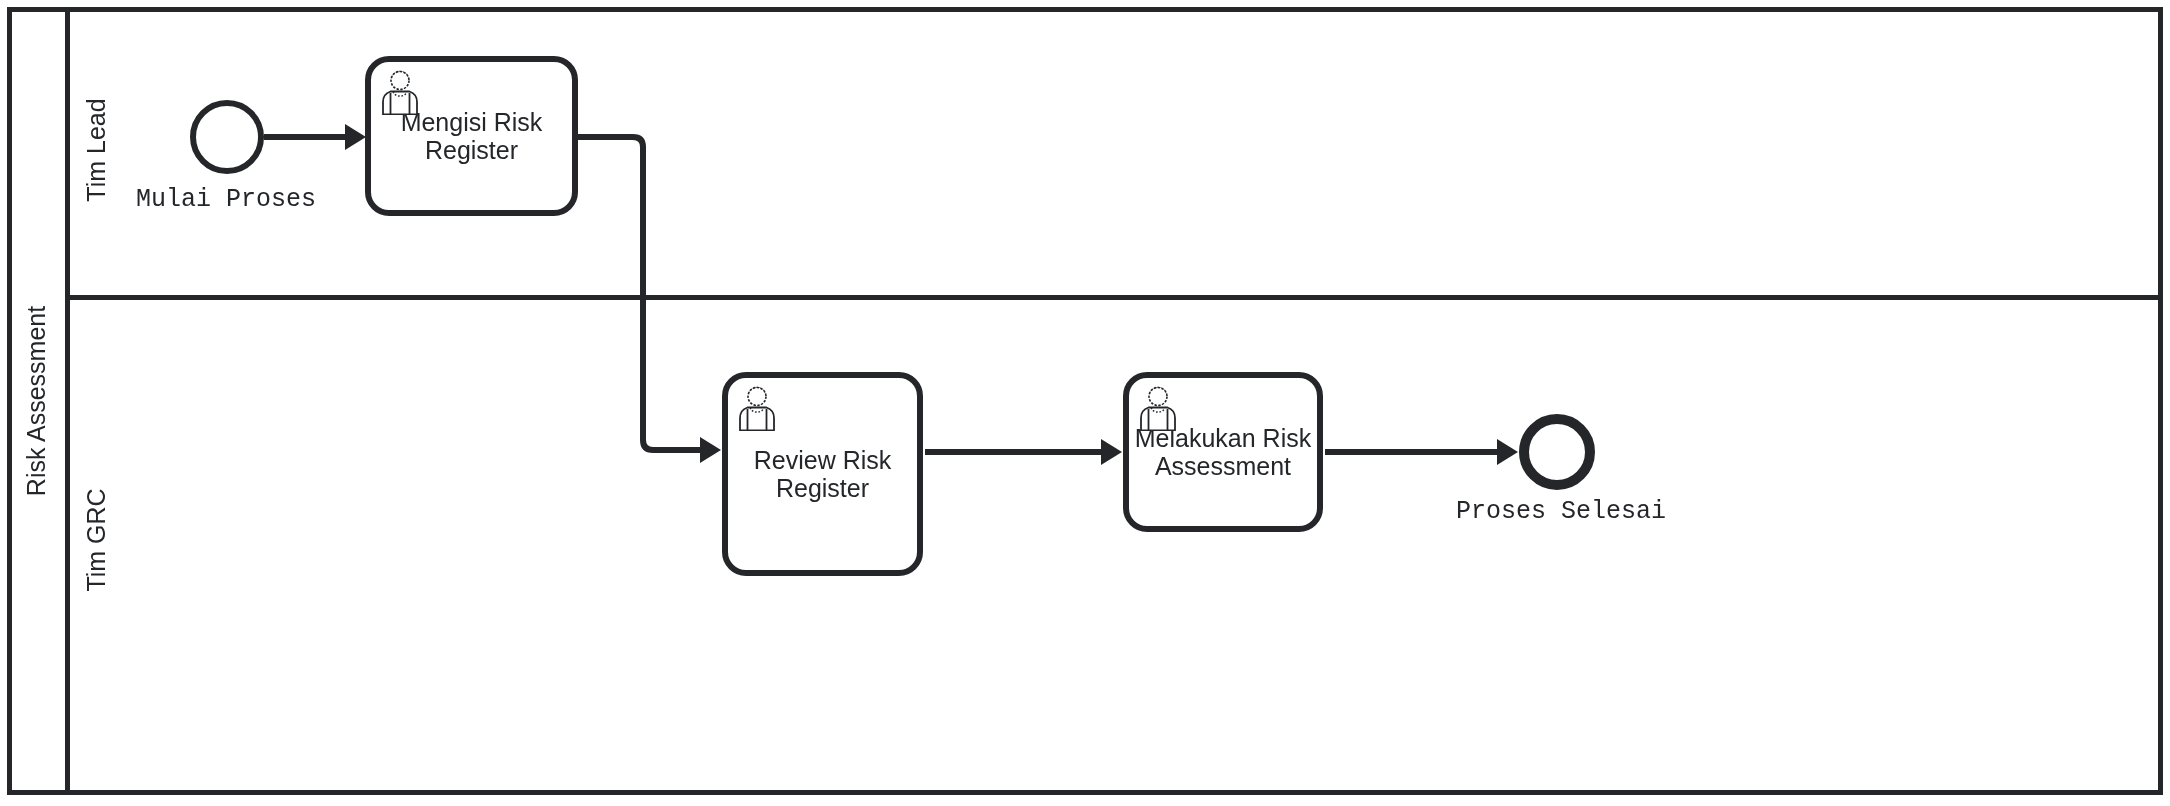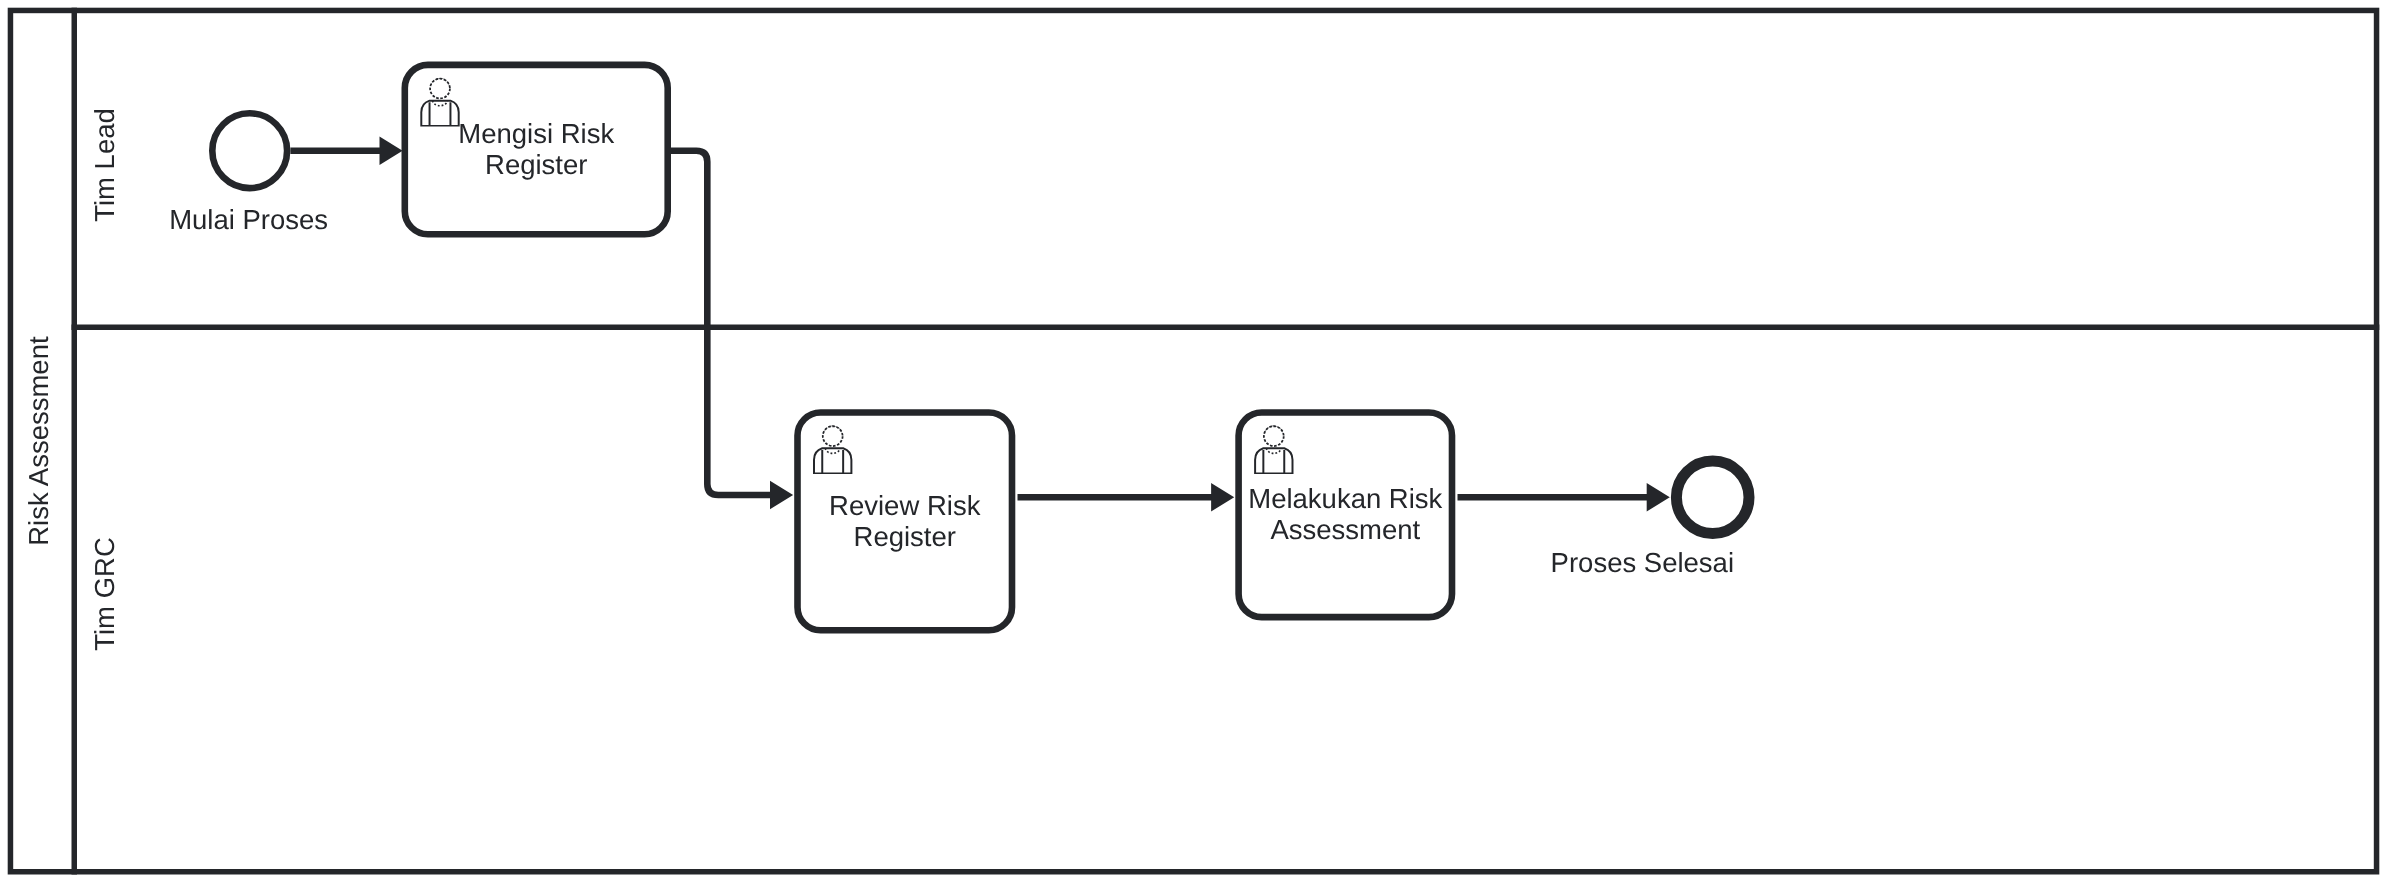--- a/index.html
+++ b/index.html
@@ -62,23 +62,23 @@
     border-radius: 24px;
     background: #ffffff;
     display: flex;
     align-items: center;
     justify-content: center;
     text-align: center;
     font-size: 25px;
     line-height: 28px;
   }
   .task .task-label { display: block; padding: 0 4px; }
-  .task-1 { left: 365px;  top: 56px;  width: 245px; height: 160px; }
+  .task-1 { left: 365px;  top: 56px;  width: 213px; height: 160px; }
   .task-2 { left: 722px;  top: 372px; width: 201px; height: 204px; }
-  .task-3 { left: 1123px; top: 372px; width: 200px; height: 192px; }
+  .task-3 { left: 1123px; top: 372px; width: 200px; height: 160px; }
   .user-icon {
     position: absolute;
     left: 9px; top: 7px;
     width: 40px; height: 46px;
   }
 
   .event {
     position: absolute;
     box-sizing: border-box;
     border-radius: 50%;
@@ -87,23 +87,24 @@
   .event-start { left: 190px;  top: 100px; width: 74px; height: 74px; border: 6px solid #24262a; }
   .event-end   { left: 1519px; top: 414px; width: 76px; height: 76px; border: 10px solid #24262a; }
 
   .node-label {
     position: absolute;
     text-align: center;
     font-size: 25px;
     line-height: 28px;
     white-space: nowrap;
     width: 240px;
+    font-family: Liberation Mono, monospace;
   }
   .start-label { left: 106px;  top: 186px; }
-  .end-label   { left: 1373px; top: 498px; }
+  .end-label   { left: 1426px; top: 498px; text-align: right; }
 </style>
 </head>
 <body>
 
 <div class="canvas">
 
   <div class="pool-border"></div>
   <div class="pool-header-divider"></div>
   <div class="lane-divider"></div>
 

